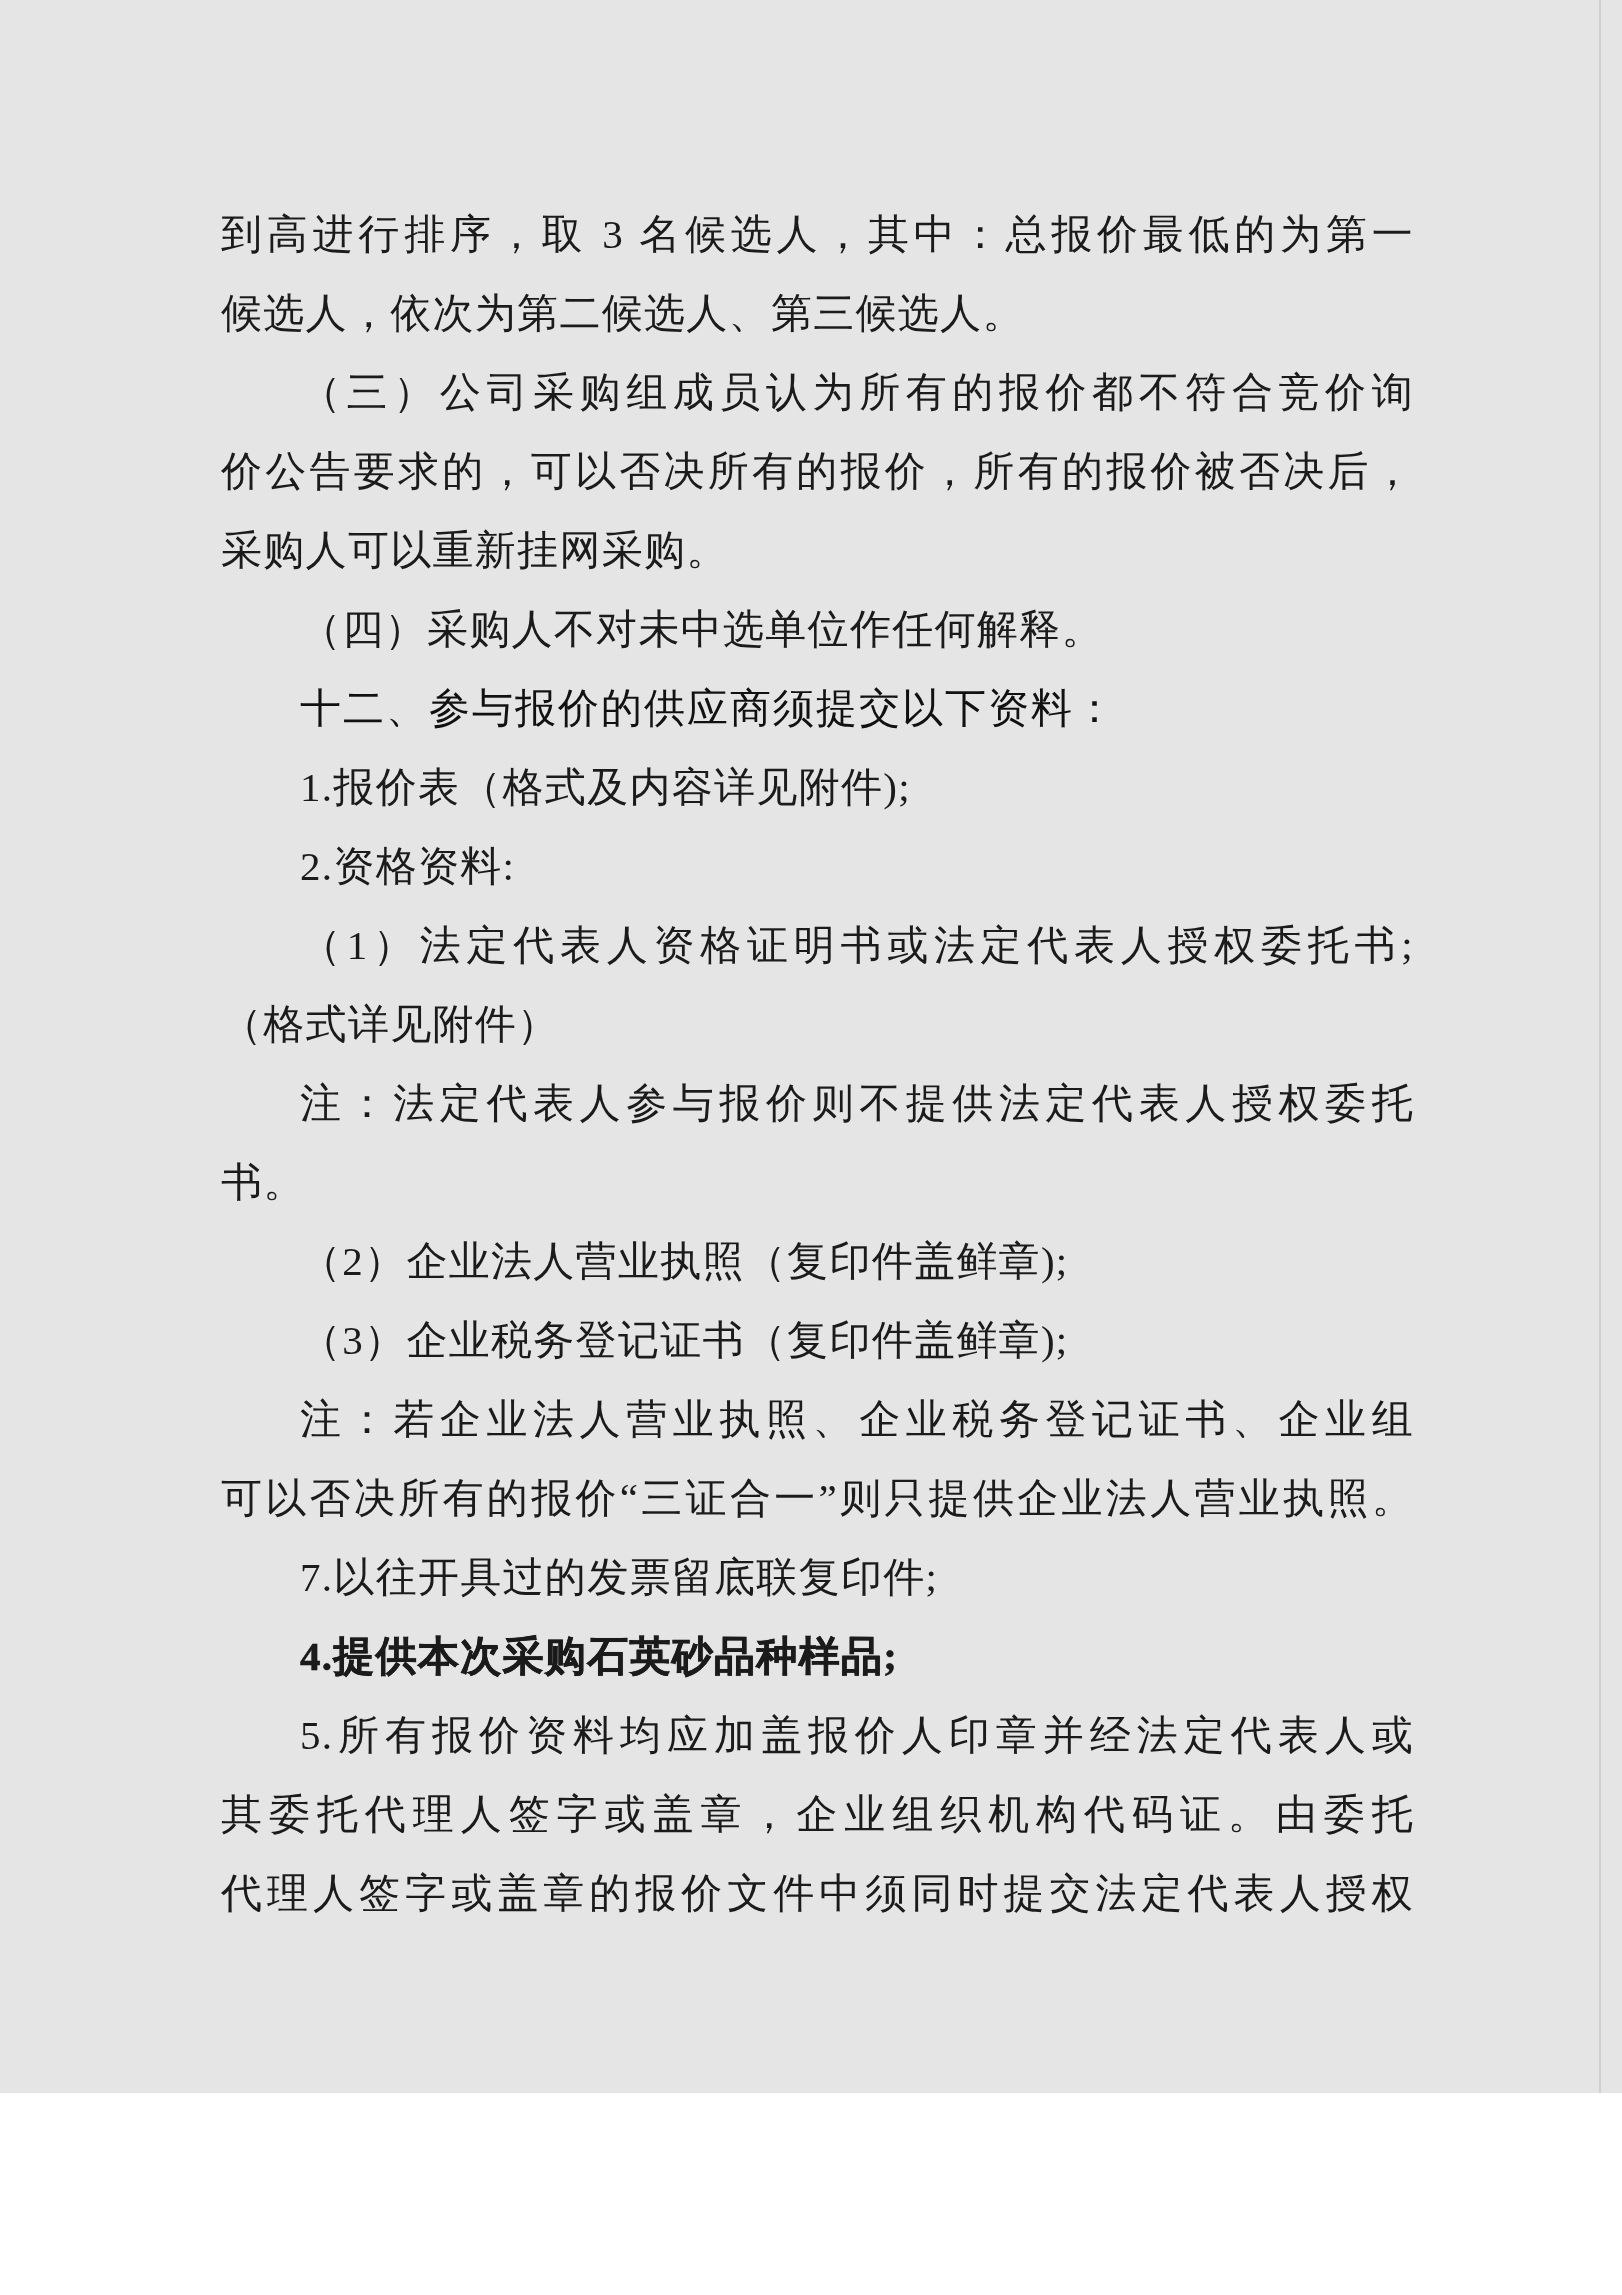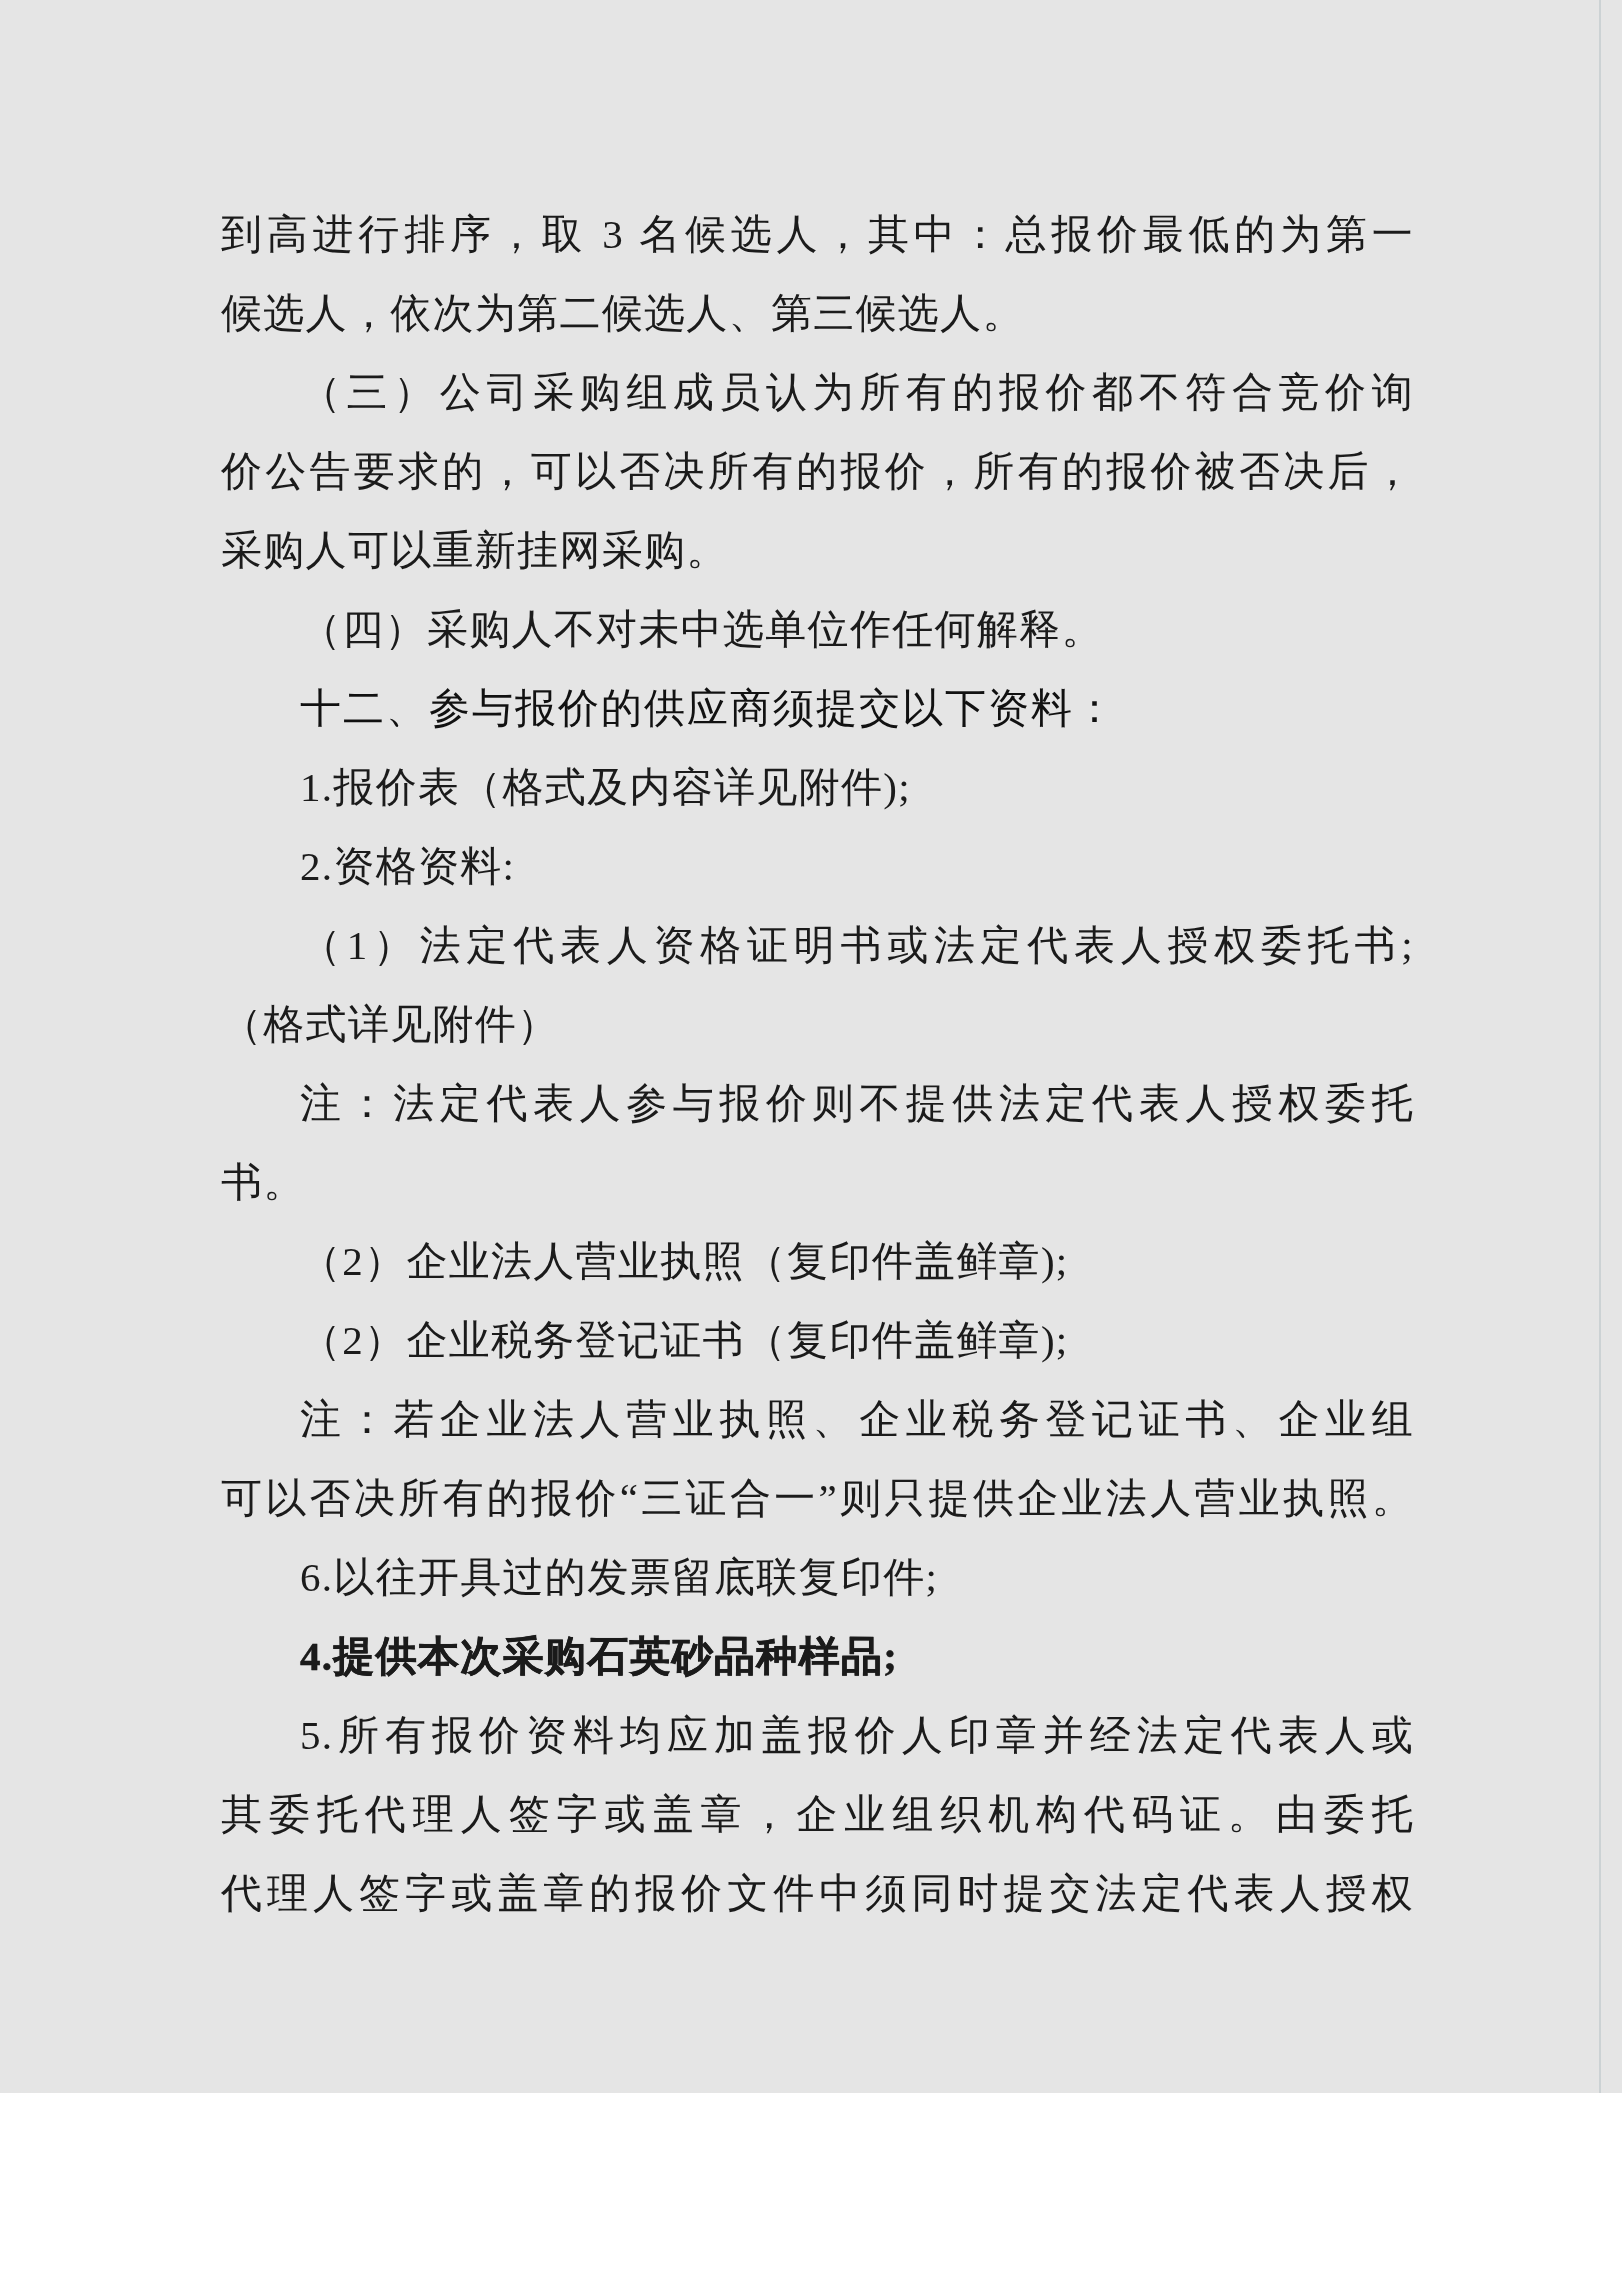--- a/index.html
+++ b/index.html
@@ -86,24 +86,24 @@
     <div class="line">采购人可以重新挂网采购。</div>
     <div class="line ind">（四）采购人不对未中选单位作任何解释。</div>
     <div class="line ind heading">十二、参与报价的供应商须提交以下资料：</div>
     <div class="line ind">1.报价表（格式及内容详见附件);</div>
     <div class="line ind">2.资格资料:</div>
     <div class="line ind jus">（1）法定代表人资格证明书或法定代表人授权委托书;</div>
     <div class="line">（格式详见附件）</div>
     <div class="line ind jus">注：法定代表人参与报价则不提供法定代表人授权委托</div>
     <div class="line">书。</div>
     <div class="line ind">（2）企业法人营业执照（复印件盖鲜章);</div>
-    <div class="line ind">（2）企业税务登记证书（复印件盖鲜章);</div>
+    <div class="line ind">（3）企业税务登记证书（复印件盖鲜章);</div>
     <div class="line ind jus">注：若企业法人营业执照、企业税务登记证书、企业组</div>
     <div class="line jus">可以否决所有的报价“三证合一”则只提供企业法人营业执照。</div>
-    <div class="line ind">6.以往开具过的发票留底联复印件;</div>
+    <div class="line ind">7.以往开具过的发票留底联复印件;</div>
     <div class="line ind dark">4.提供本次采购石英砂品种样品;</div>
     <div class="line ind jus">5.所有报价资料均应加盖报价人印章并经法定代表人或</div>
     <div class="line jus">其委托代理人签字或盖章，企业组织机构代码证。由委托</div>
     <div class="line jus">代理人签字或盖章的报价文件中须同时提交法定代表人授权</div>
   </div>
 
   <div class="footer-page-number">5</div>
 
   <div class="scan-edge-right"></div>
 

